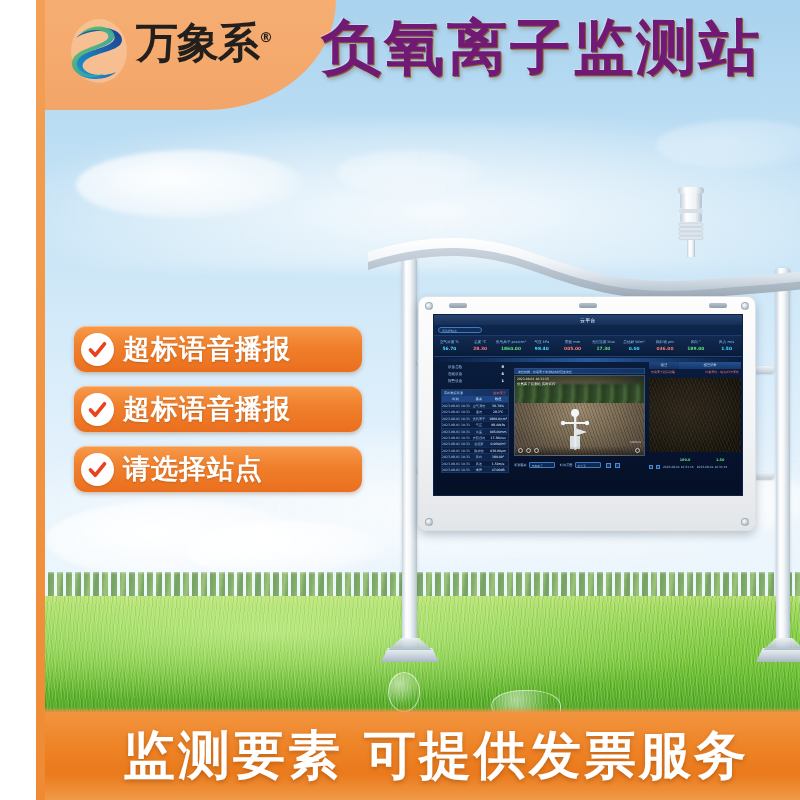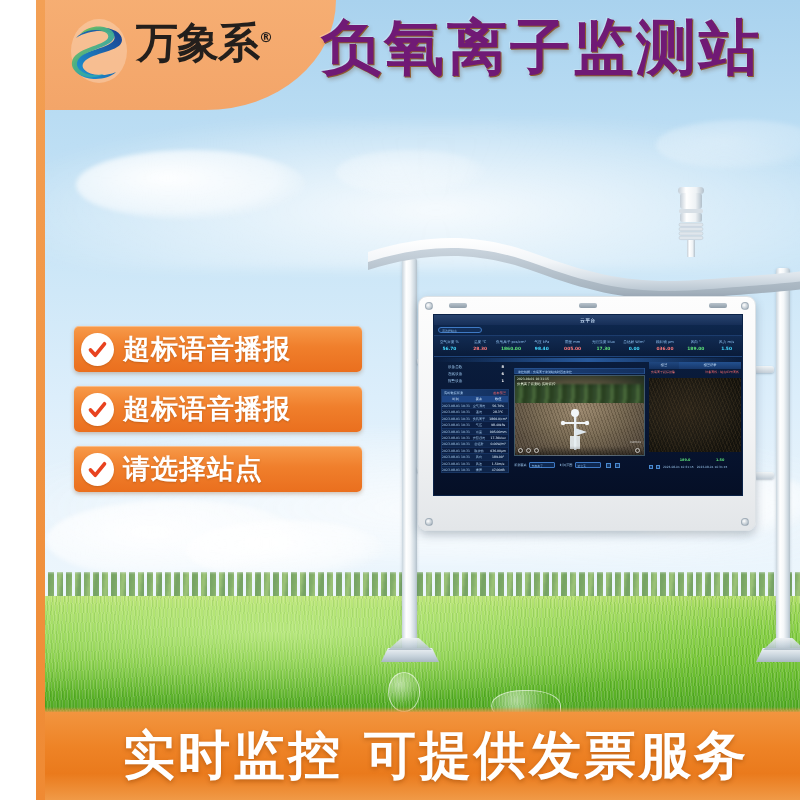--- a/index.html
+++ b/index.html
@@ -81,21 +81,21 @@
     text-shadow:
       1px 1px 0 #8d5a30, -1px -1px 0 rgba(255,255,255,.25),
       2px 3px 4px rgba(90,50,20,.30);
     white-space:nowrap;
   }
 
   
   .badges{ position:absolute; left:38px; top:326px; }
   .badge{
     position:relative; width:288px; height:46px; margin-bottom:14px;
-    border-radius:5px;
+    border-radius:12px;
     background:linear-gradient(180deg,#f79a4a 0%,#f07f2c 45%,#ea6f1e 100%);
     box-shadow:0 2px 4px rgba(120,60,10,.30), inset 0 1px 0 rgba(255,255,255,.35);
     display:flex; align-items:center;
   }
   .badge .chk{
     width:33px; height:33px; margin-left:7px; border-radius:50%;
     background:#fff; flex:0 0 auto;
     display:flex; align-items:center; justify-content:center;
     box-shadow:0 1px 2px rgba(120,60,10,.25);
   }
@@ -643,17 +643,17 @@
           <svg viewBox="0 0 24 24">
             <path d="M4 12.5 L9.5 18.5 L20 5.5" fill="none" stroke="#e8421f" stroke-width="4.2" stroke-linecap="round" stroke-linejoin="round"></path>
           </svg>
         </span>
         <span class="btxt">请选择站点</span>
       </div>
     </div>
 
   <div class="bot-edge"></div>
   <div class="bot">
-    <span>实时监控 可提供发票服务</span>
+    <span>监测要素 可提供发票服务</span>
   </div>
   <div class="side-strip" style="left:0;"></div>
   <div class="side-strip" style="right:0;"></div>
 </div>
 
 </body></html>

